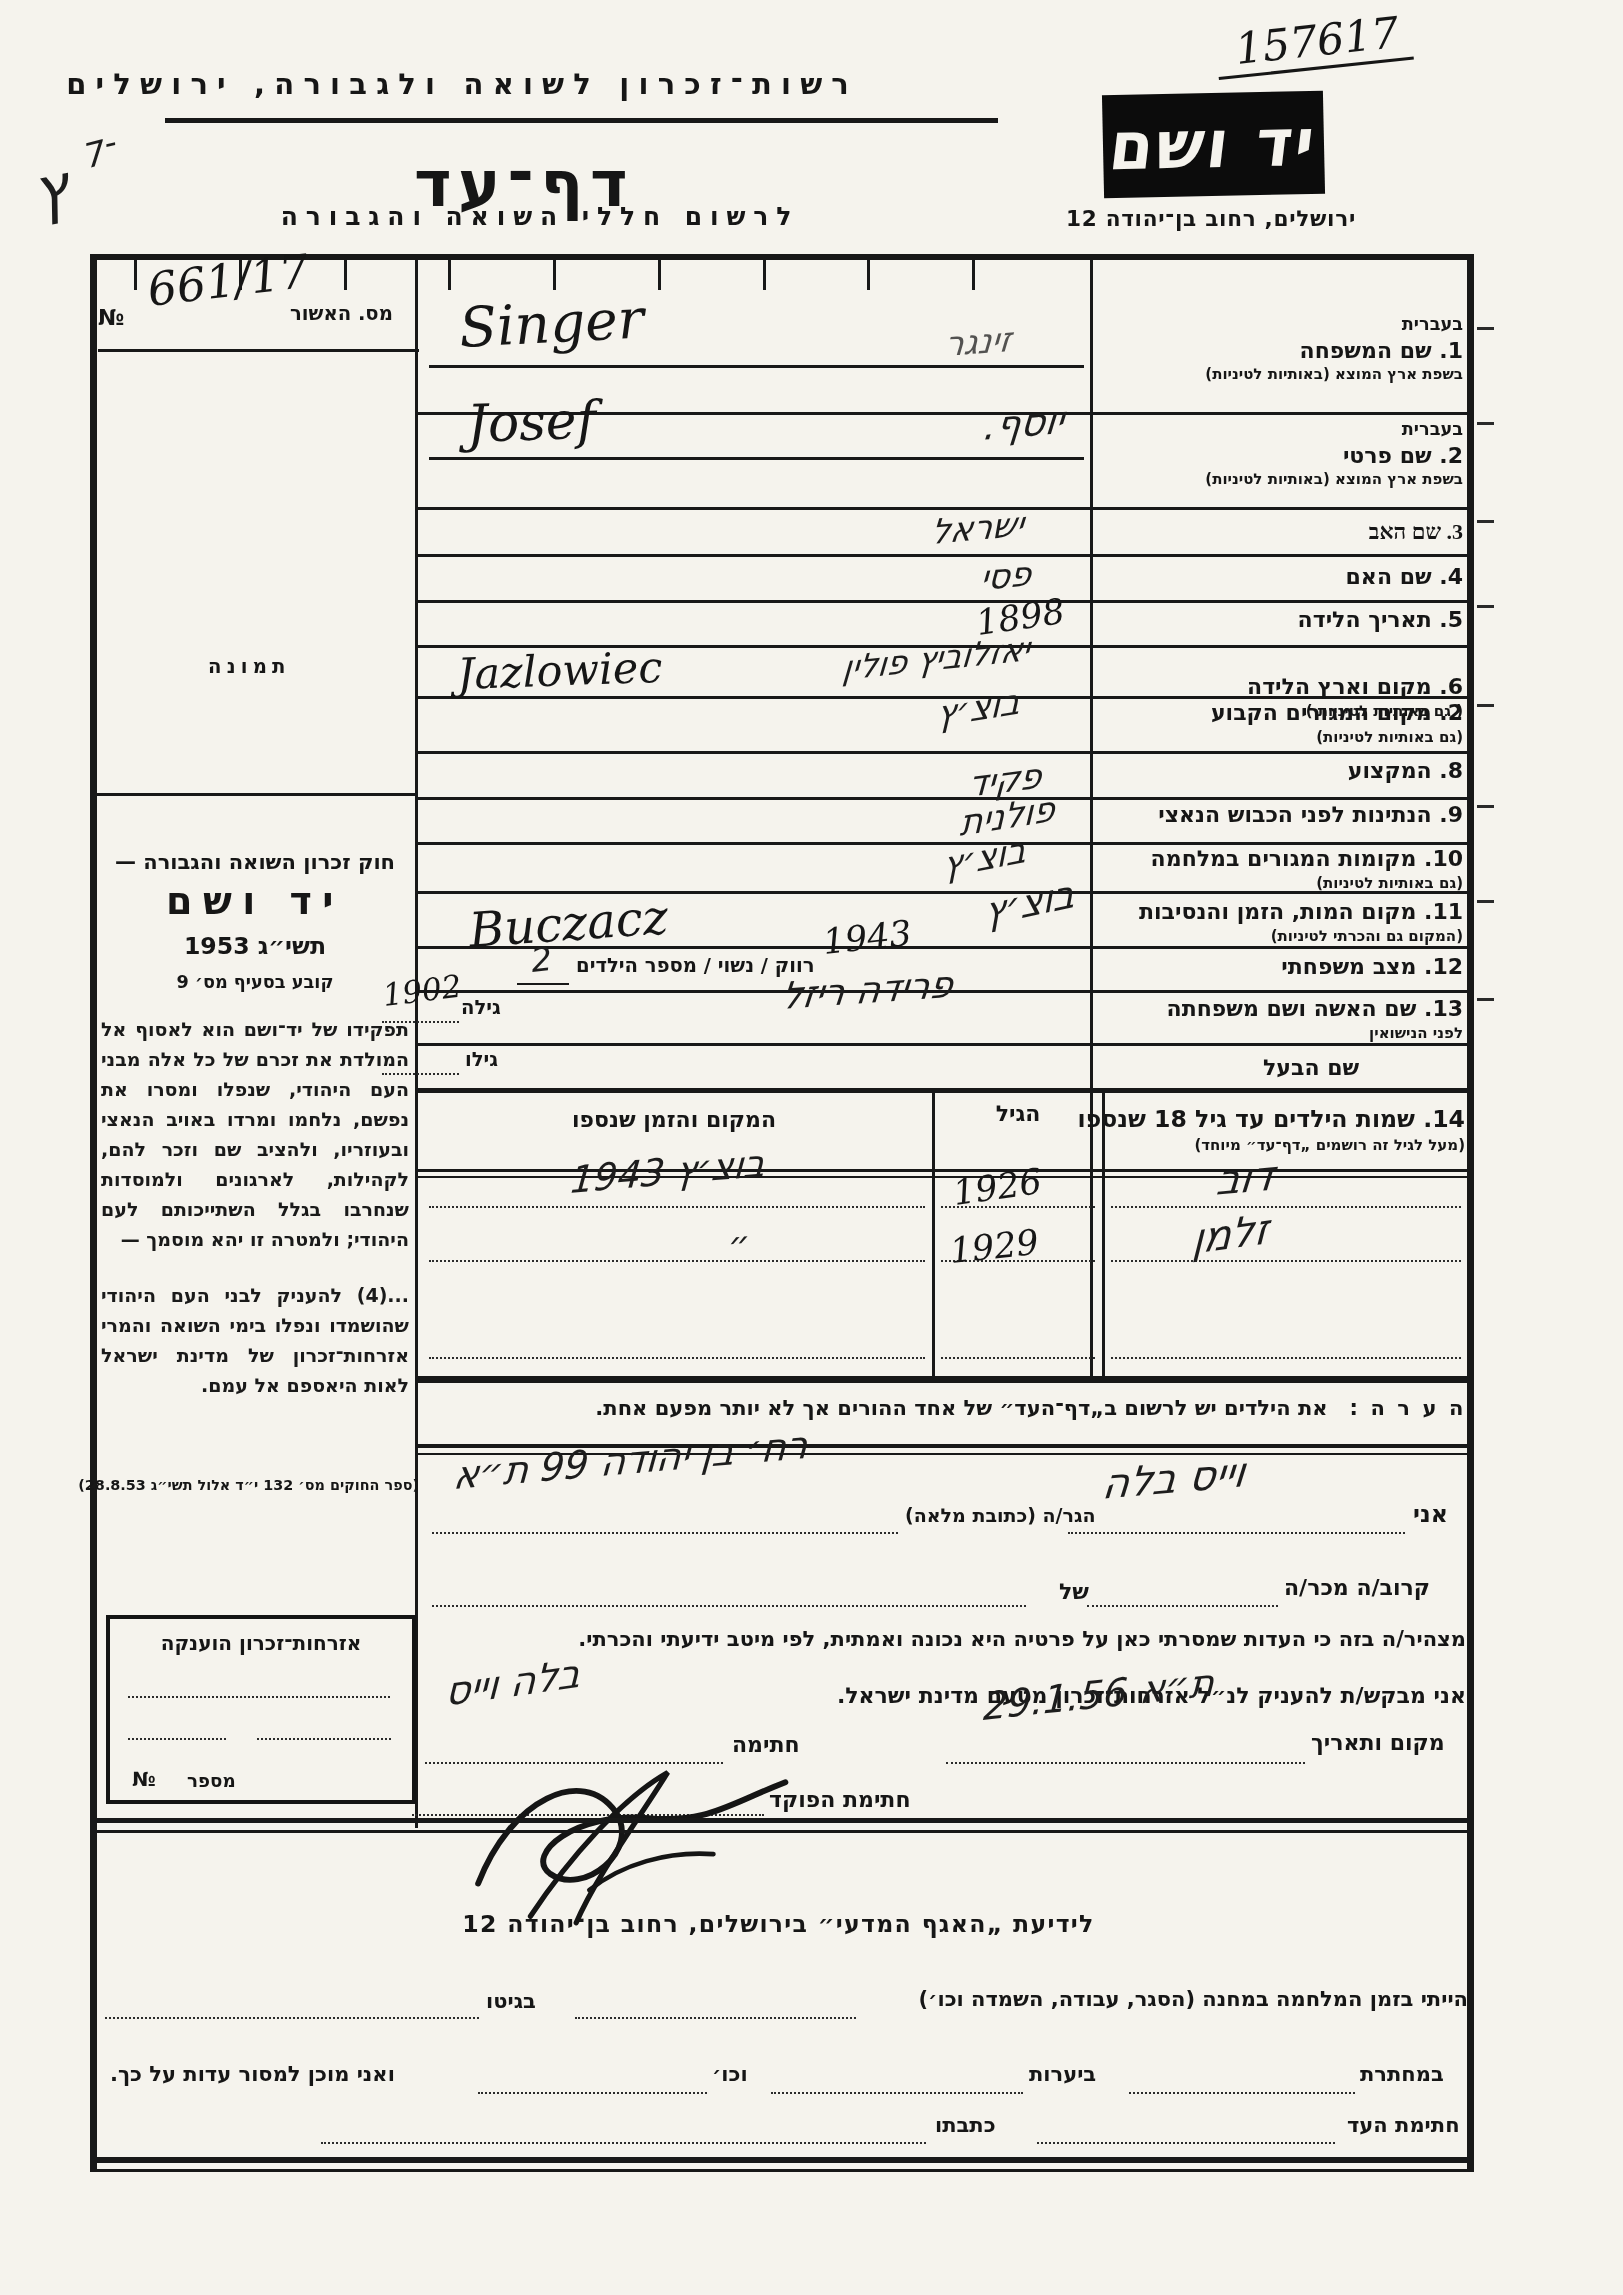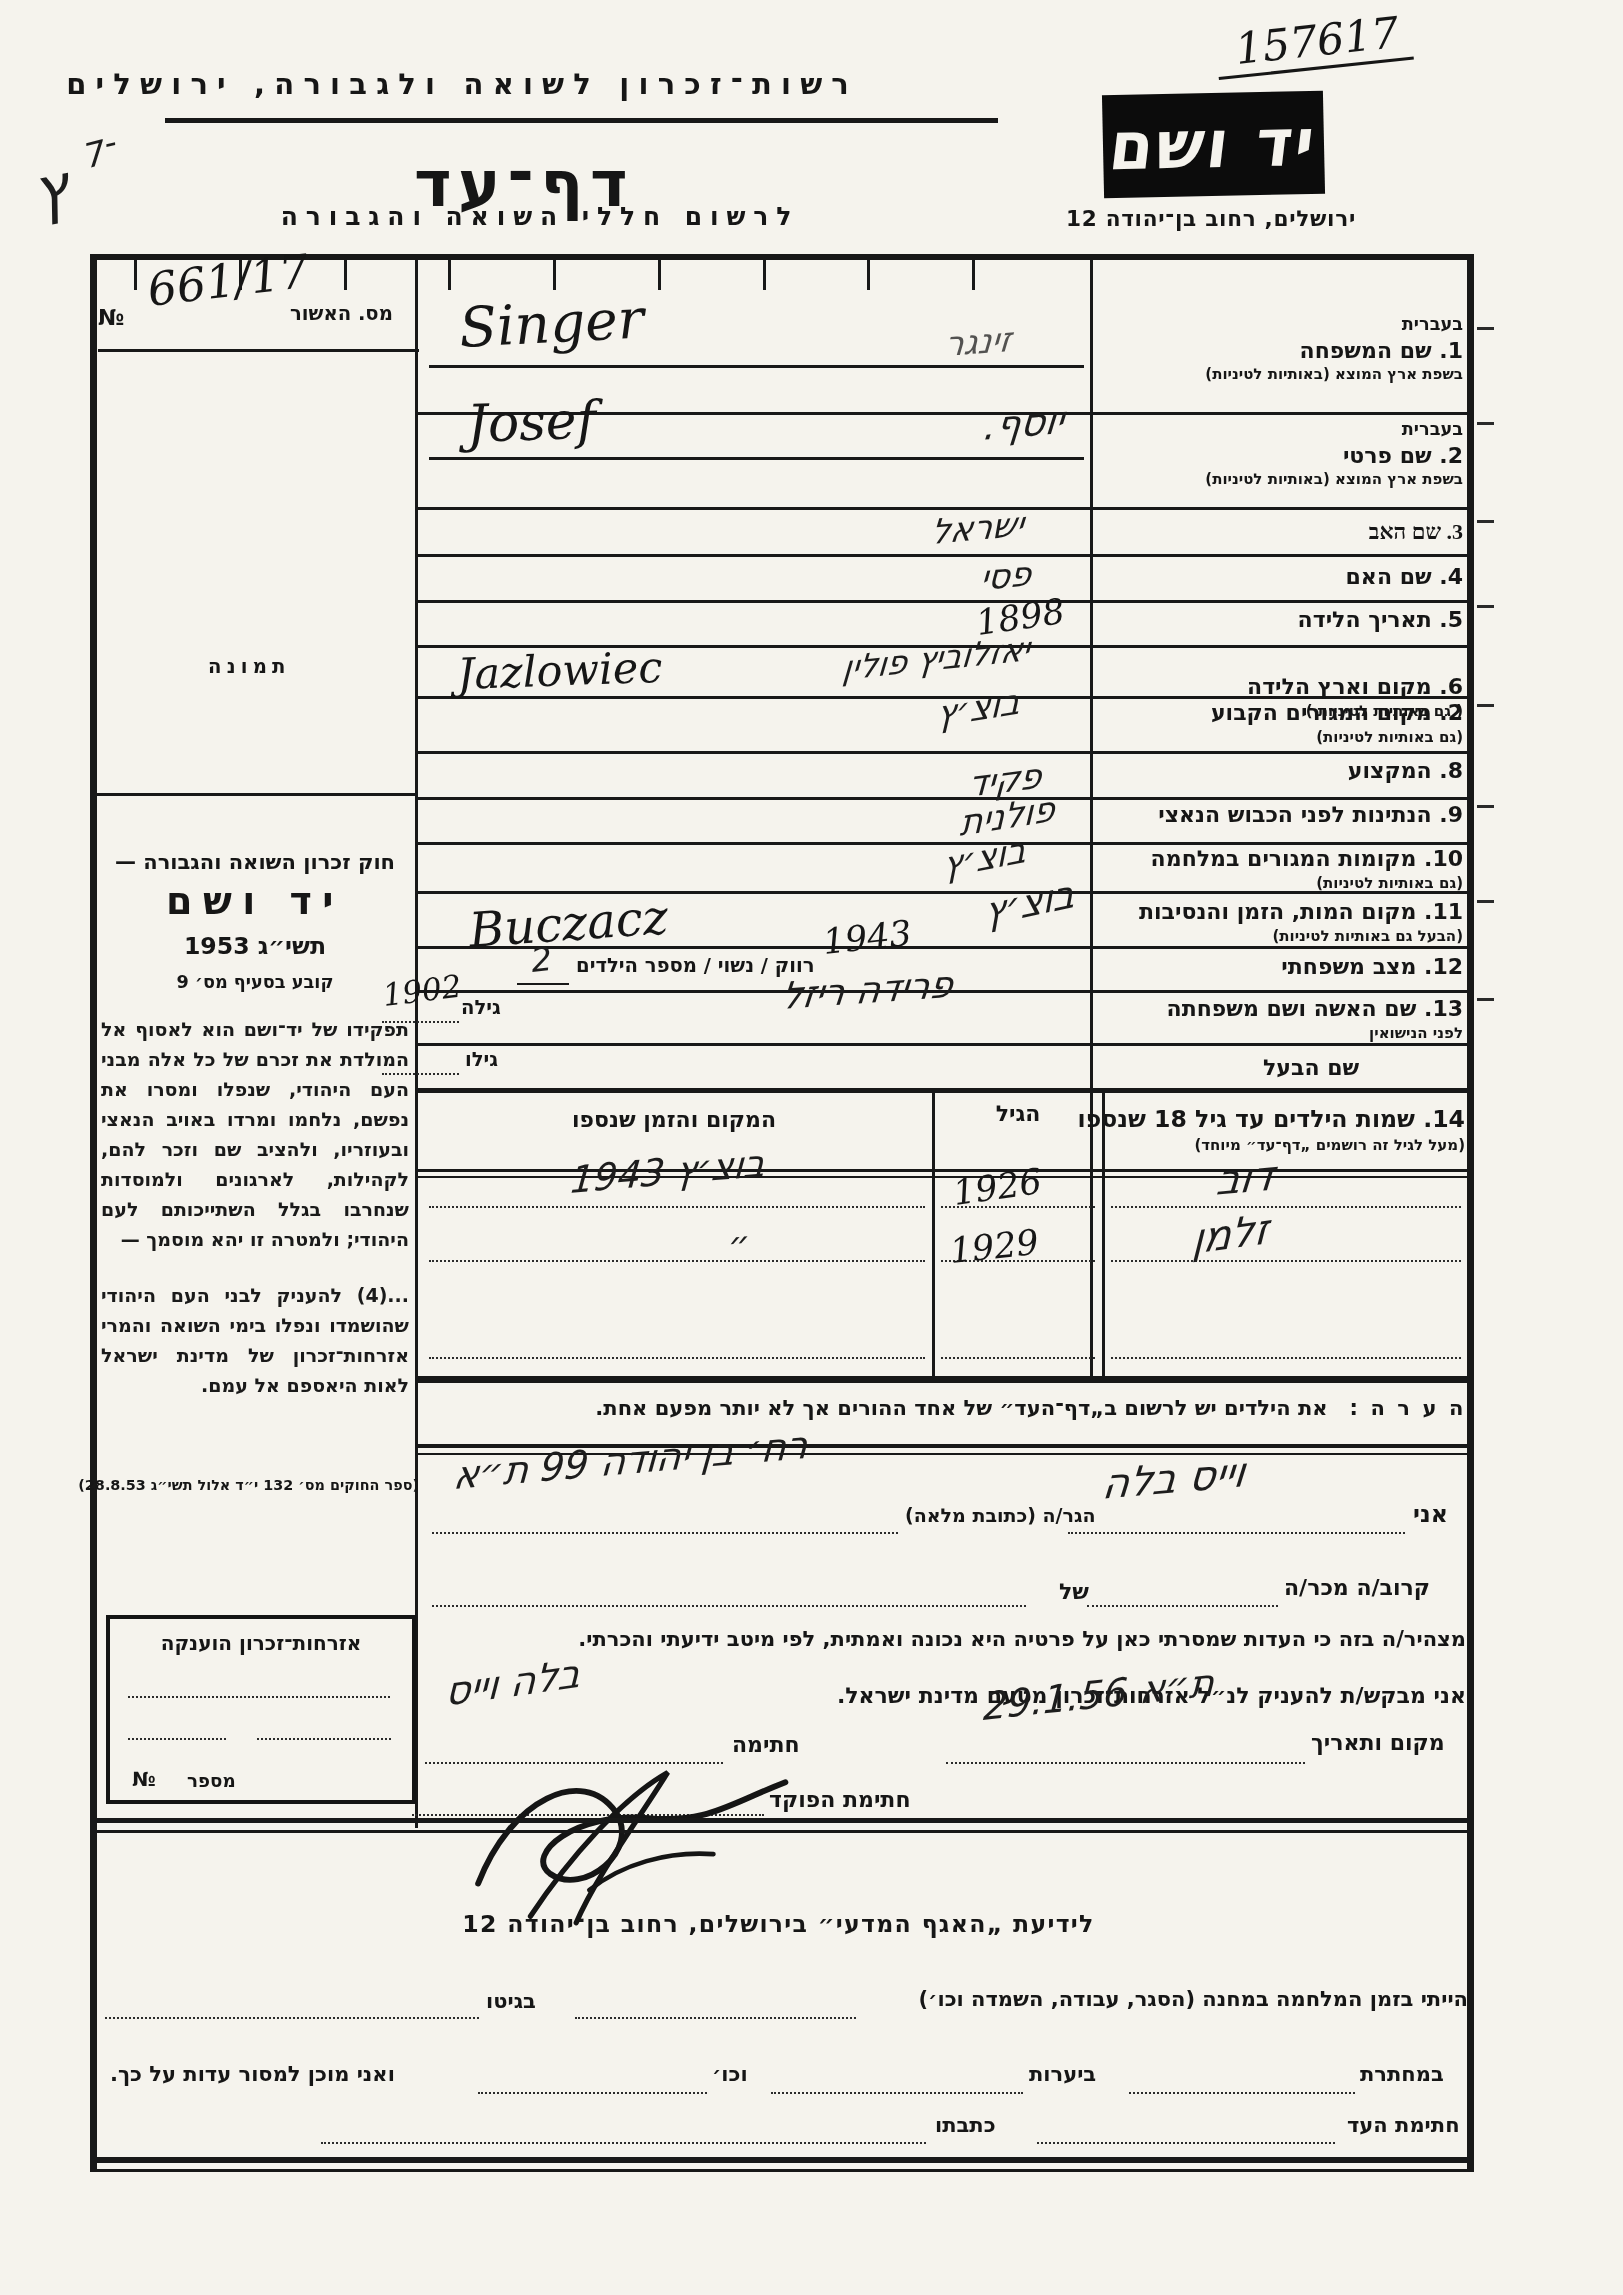--- a/index.html
+++ b/index.html
@@ -130,21 +130,21 @@
   </div>
   <div class="fieldlabel" style="left:1106px;top:802px;width:357px;">
     <div class="t">9. הנתינות לפני הכבוש הנאצי</div>
   </div>
   <div class="fieldlabel" style="left:1106px;top:846px;width:357px;">
     <div class="t">10. מקומות המגורים במלחמה</div>
     <div class="s">(גם באותיות לטיניות)</div>
   </div>
   <div class="fieldlabel" style="left:1106px;top:899px;width:357px;">
     <div class="t">11. מקום המות, הזמן והנסיבות</div>
-    <div class="s">(הבעל גם באותיות לטיניות)</div>
+    <div class="s">(המקום גם והכרתי לטיניות)</div>
   </div>
   <div class="fieldlabel" style="left:1106px;top:954px;width:357px;">
     <div class="t">12. מצב משפחתי</div>
   </div>
   <div class="fieldlabel" style="left:1106px;top:996px;width:357px;">
     <div class="t">13. שם האשה ושם משפחתה</div>
     <div class="s">לפני הנישואין</div>
   </div>
   <div class="lbl" style="left:1263px;top:1055px;font-size:22px;">שם הבעל</div>
   <div class="fieldlabel" style="left:1106px;top:1105px;width:359px;">

